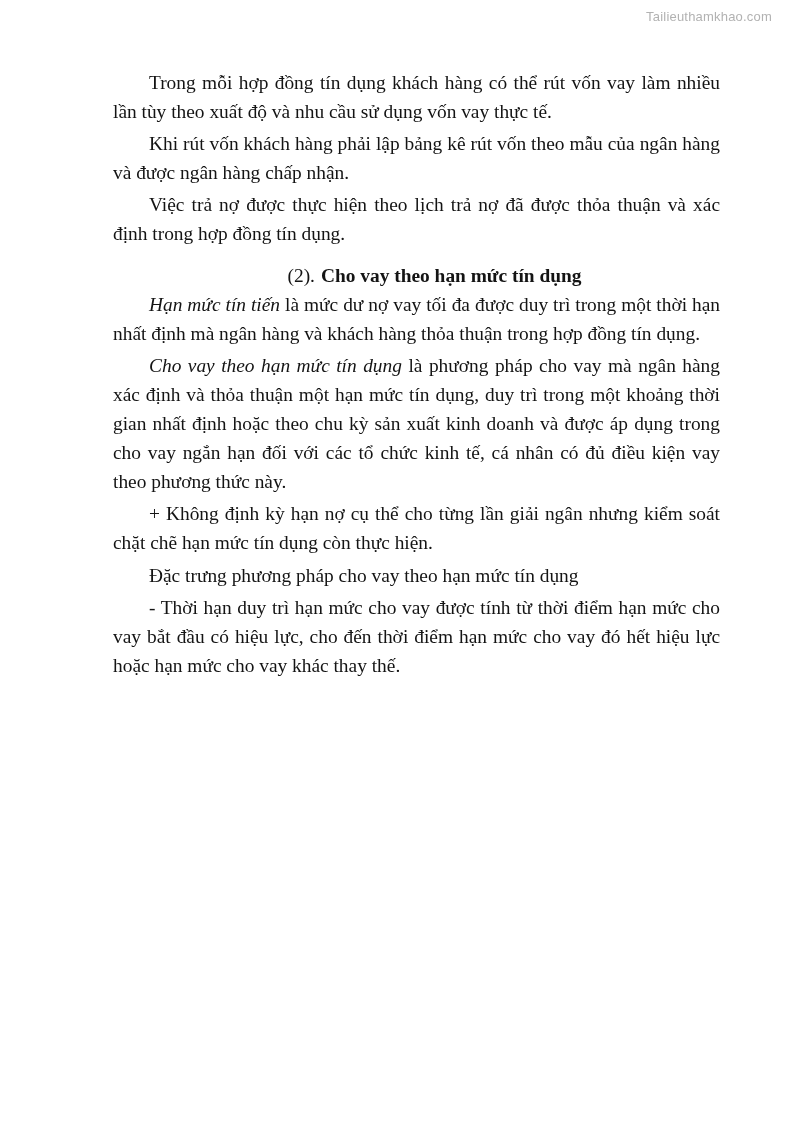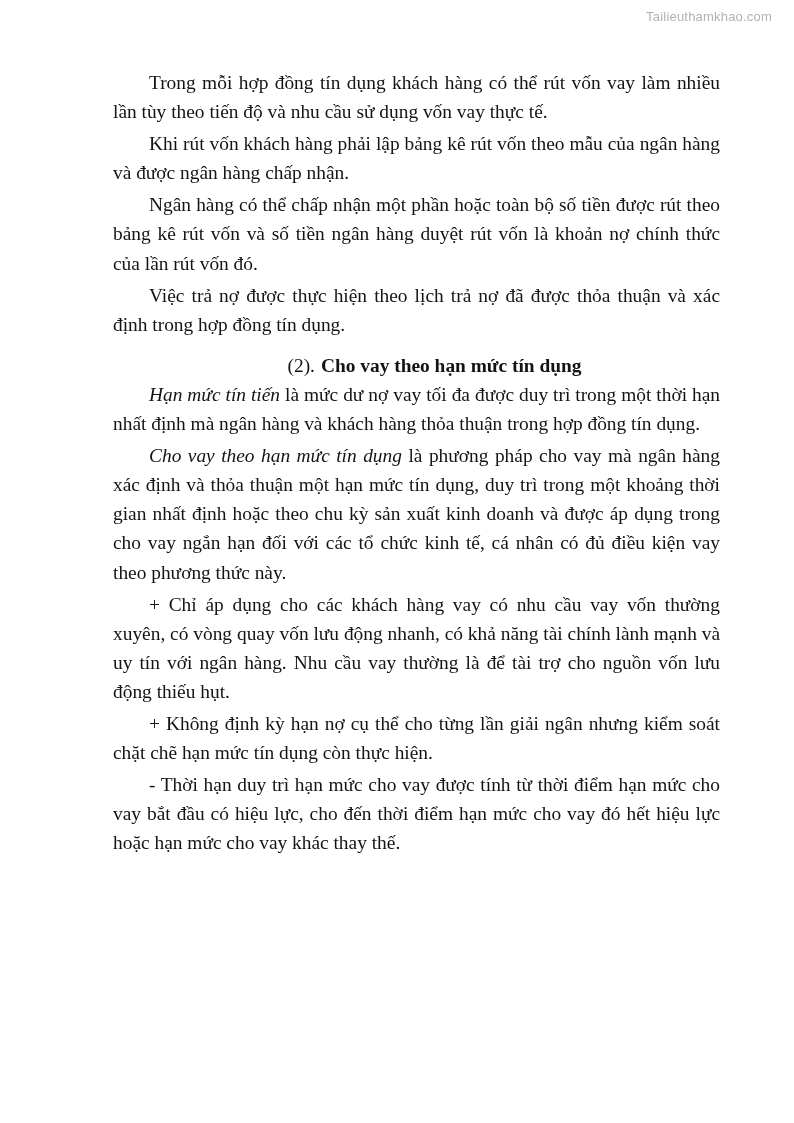--- a/index.html
+++ b/index.html
@@ -78,42 +78,41 @@
 </style>
 </head>
 <body>
 
 <div class="page">
 
   <div class="watermark">Tailieuthamkhao.com</div>
 
   <div class="content">
 
-    <p class="para">Trong mỗi hợp đồng tín dụng khách hàng có thể rút vốn vay làm nhiều lần tùy theo tiến độ và nhu cầu sử dụng vốn vay thực tế.</p>
+    <p class="para">Trong mỗi hợp đồng tín dụng khách hàng có thể rút vốn vay làm nhiều lần tùy theo xuất độ và nhu cầu sử dụng vốn vay thực tế.</p>
 
     <p class="para">Khi rút vốn khách hàng phải lập bảng kê rút vốn theo mẫu của ngân hàng và được ngân hàng chấp nhận.</p>
 
-    <p class="para">Ngân hàng có thể chấp nhận một phần hoặc toàn bộ số tiền được rút theo bảng kê rút vốn và số tiền ngân hàng duyệt rút vốn là khoản nợ chính thức của lần rút vốn đó.</p>
 
     <p class="para">Việc trả nợ được thực hiện theo lịch trả nợ đã được thỏa thuận và xác định trong hợp đồng tín dụng.</p>
 
 
     <p class="heading">
       <span class="num">(2).</span><span class="ttl">Cho vay theo hạn mức tín dụng</span>
     </p>
 
     <p class="para"><span class="ital">Hạn mức tín tiến</span><span> là mức dư nợ vay tối đa được duy trì trong một thời hạn nhất định mà ngân hàng và khách hàng thỏa thuận trong hợp đồng tín dụng.</span></p>
 
     <p class="para"><span class="ital">Cho vay theo hạn mức tín dụng</span><span> là phương pháp cho vay mà ngân hàng xác định và thỏa thuận một hạn mức tín dụng, duy trì trong một khoảng thời gian nhất định hoặc theo chu kỳ sản xuất kinh doanh và được áp dụng trong cho vay ngắn hạn đối với các tổ chức kinh tế, cá nhân có đủ điều kiện vay theo phương thức này.</span></p>
 
 
-    <p class="para">+ Chỉ áp dụng cho các khách hàng vay có nhu cầu vay vốn thường xuyên, có vòng quay vốn lưu động nhanh, có khả năng tài chính lành mạnh và uy tín với ngân hàng. Nhu cầu vay thường là để tài trợ cho nguồn vốn lưu động thiếu hụt.</p>
 
     <p class="para">+ Không định kỳ hạn nợ cụ thể cho từng lần giải ngân nhưng kiểm soát chặt chẽ hạn mức tín dụng còn thực hiện.</p>
 
+    <p class="para">Đặc trưng phương pháp cho vay theo hạn mức tín dụng</p>
 
     <p class="para">- Thời hạn duy trì hạn mức cho vay được tính từ thời điểm hạn mức cho vay bắt đầu có hiệu lực, cho đến thời điểm hạn mức cho vay đó hết hiệu lực hoặc hạn mức cho vay khác thay thế.</p>
 
   </div>
 
   <div class="pagenum">38</div>
 
 </div>
 
 </body></html>

